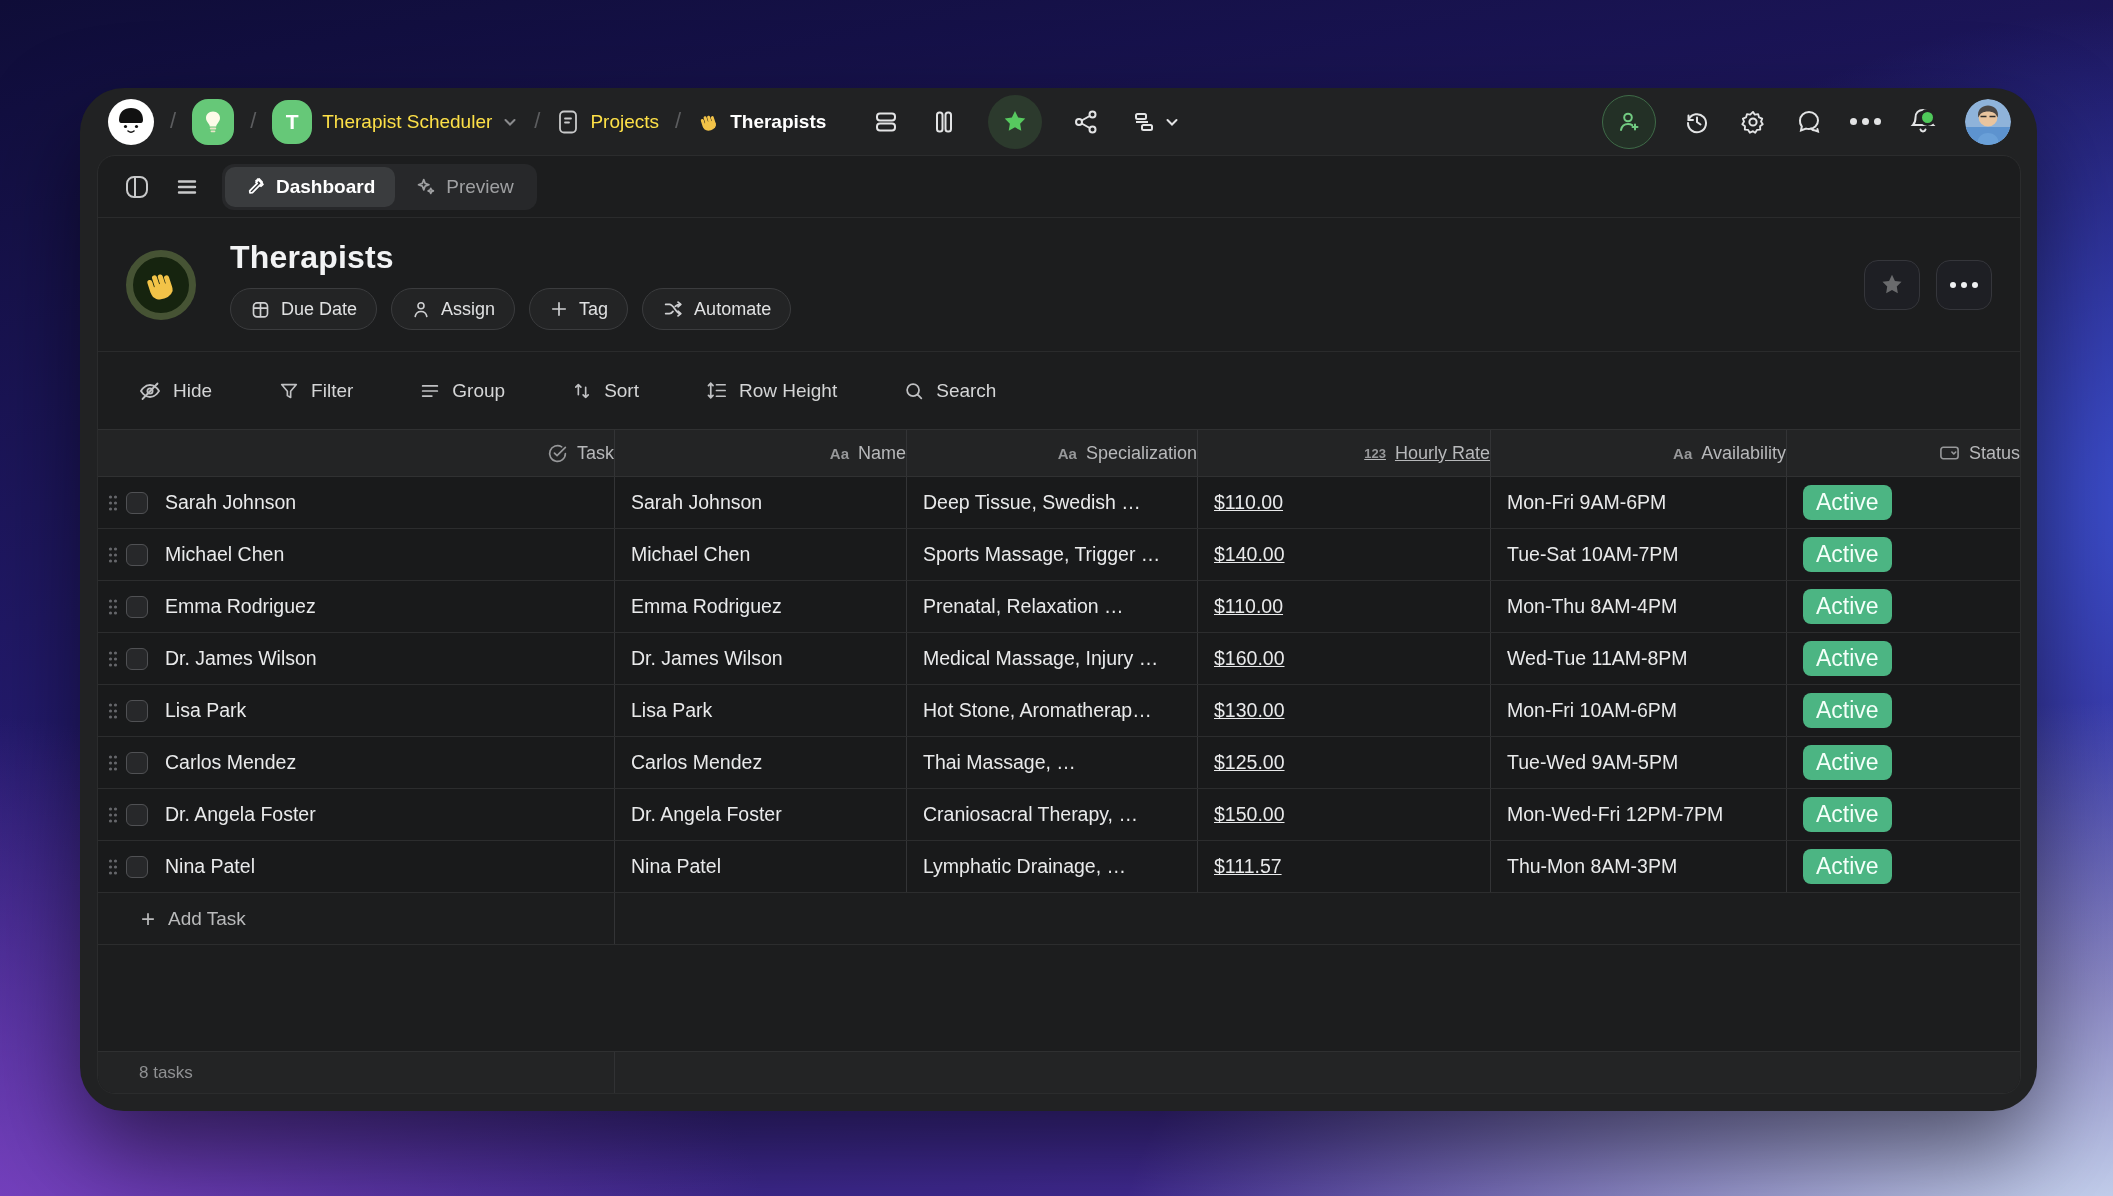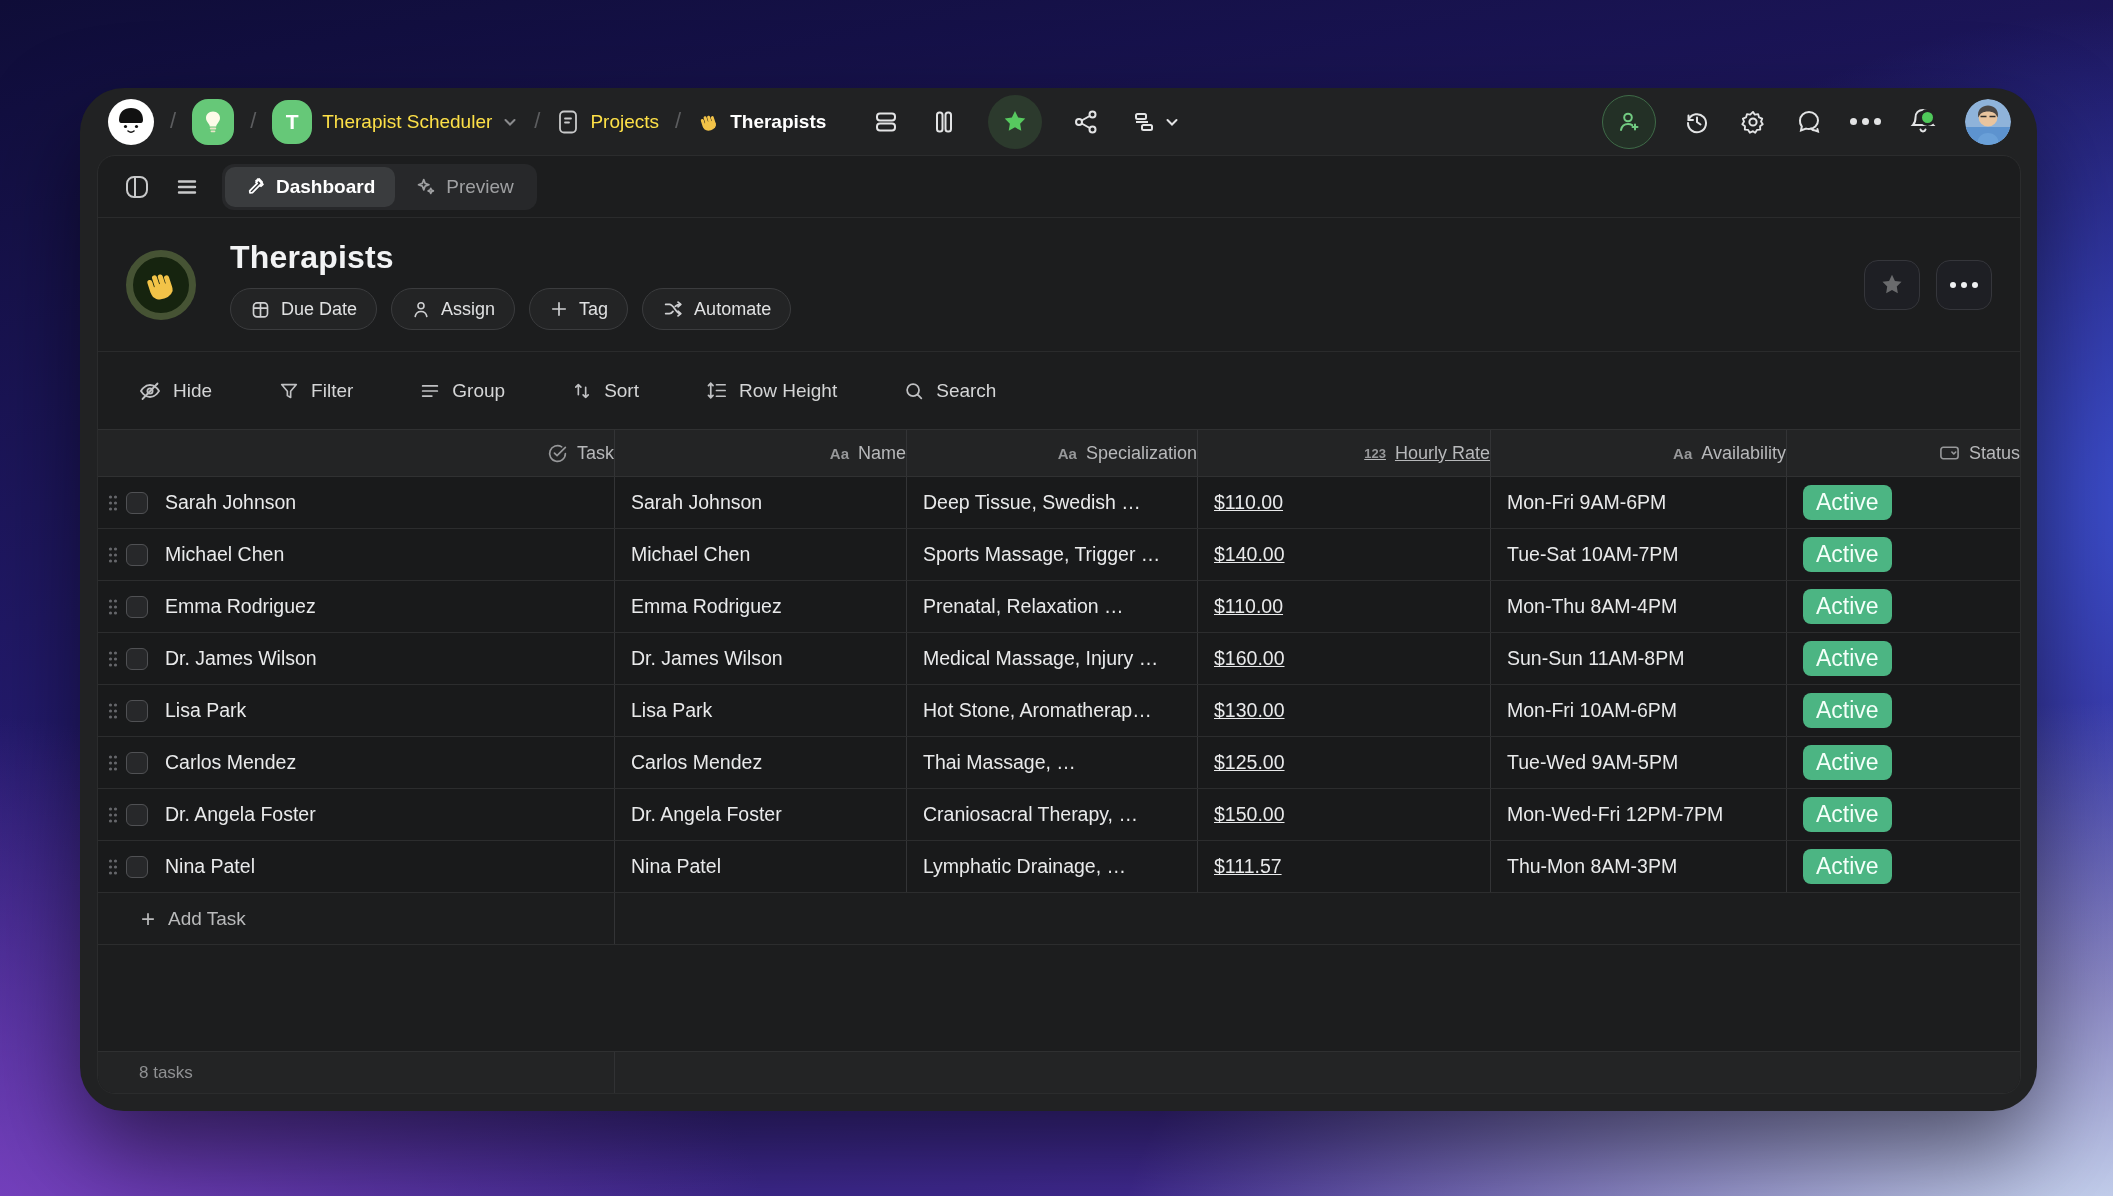--- a/index.html
+++ b/index.html
@@ -561,21 +561,21 @@
     <div class="td c2">
               <span>Dr. James Wilson</span>
             </div>
     <div class="td c3">
               <span>Medical Massage, Injury …</span>
             </div>
     <div class="td c4">
               <span>$160.00</span>
             </div>
     <div class="td c5">
-              <span>Sun-Sun 11AM-8PM</span>
+              <span>Wed-Tue 11AM-8PM</span>
             </div>
     <div class="td c6">
               <span class="badge">Active</span>
             </div>
   </div>
 
   <div class="trow">
     <div class="td c1 td-task">
       <span class="drag">
         <svg width="14" height="20" viewBox="0 0 14 20" fill="#65666a">

